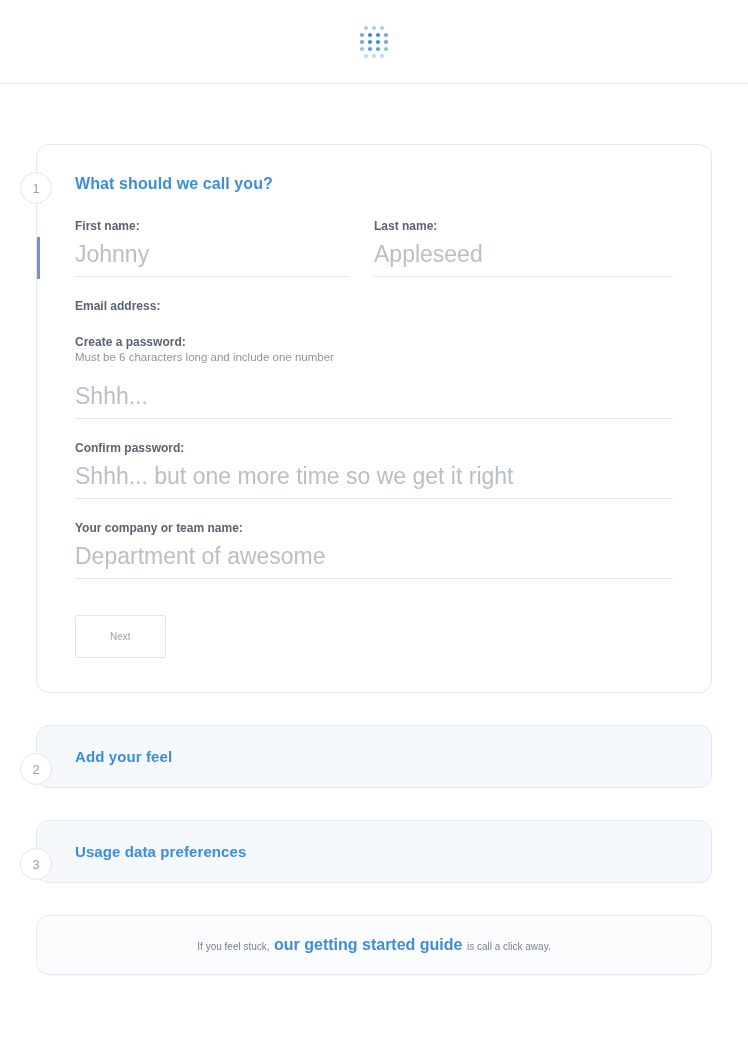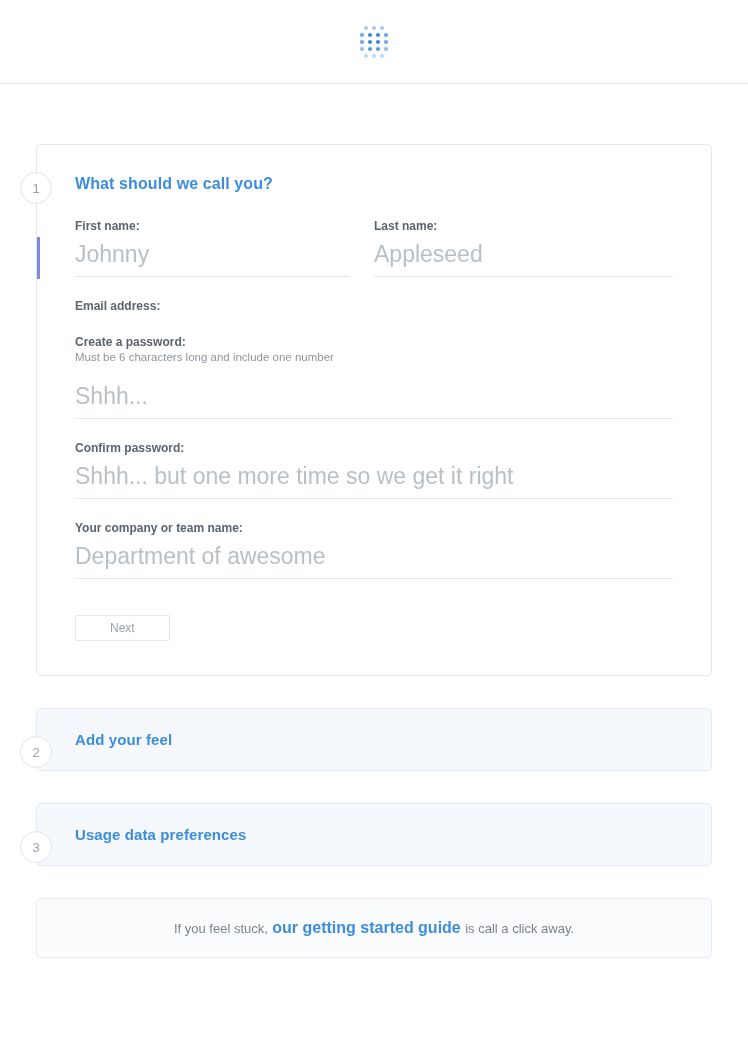--- a/index.html
+++ b/index.html
@@ -48,21 +48,21 @@
     font-size: 13px;
     display: flex;
     align-items: center;
     justify-content: center;
     z-index: 5;
   }
 
   .panel {
     background: #ffffff;
     border: 1px solid #e4e7eb;
-    border-radius: 5px;
+    border-radius: 13px;
     padding: 30px 38px 34px 38px;
     box-shadow: 0 1px 1px rgba(0,0,0,0.02);
   }
   .panel.collapsed {
     background: #f5f8fc;
     border: 1px solid #e4eaf2;
     padding: 22px 38px;
   }
   .panel.footer-panel {
     background: #fbfcfd;
@@ -130,32 +130,32 @@
     position: absolute;
     left: -38px;
     top: 18px;
     width: 3px;
     height: 42px;
     background: #7e8ce0;
   }
 
   .next-button {
     margin-top: 14px;
-    padding: 5px 34px;
+    padding: 15px 34px;
     background: #ffffff;
     border: 1px solid #e3e6ea;
     border-radius: 2px;
     color: #9aa2ab;
-    font-size: 12px;
+    font-size: 10px;
     font-family: "Liberation Sans", sans-serif;
     cursor: pointer;
   }
 
   .footer-text {
-    font-size: 13px;
+    font-size: 10px;
     color: #7a828c;
     margin-top: 46px;
   }
   .footer-link {
     color: #3d8ddd;
     font-weight: bold;
     text-decoration: none;
   }
 
   .spacer-sm { height: 14px; }

